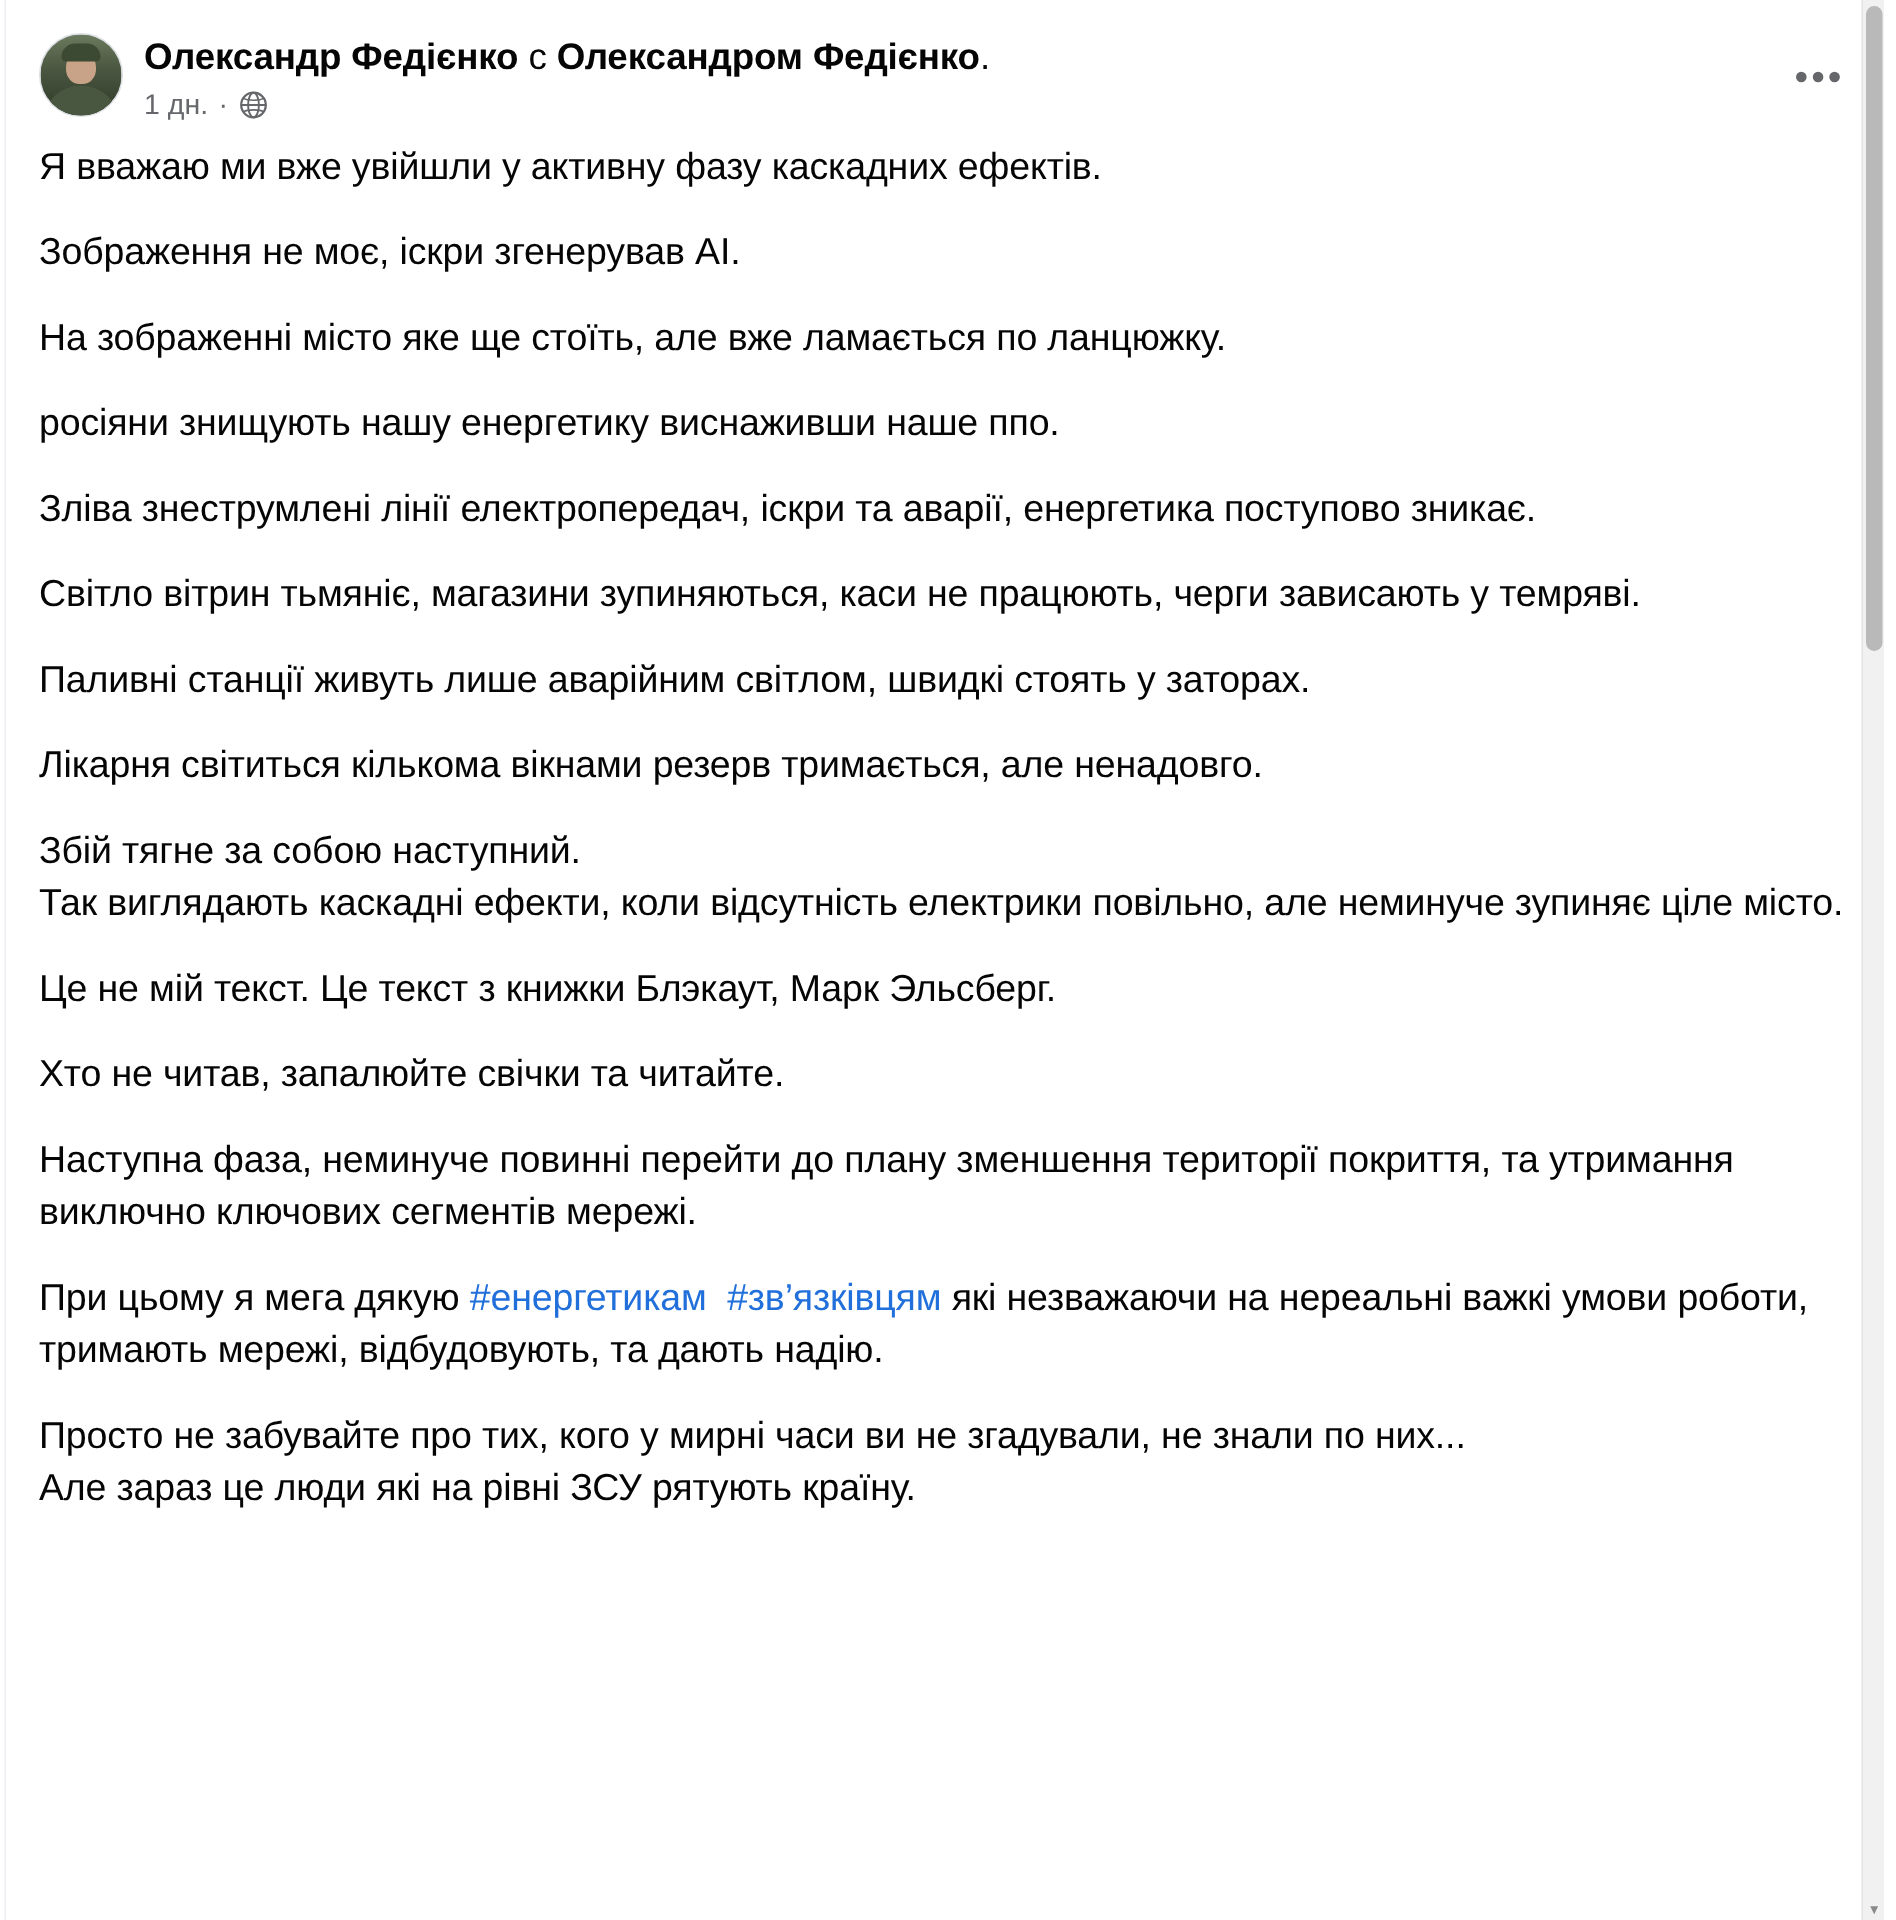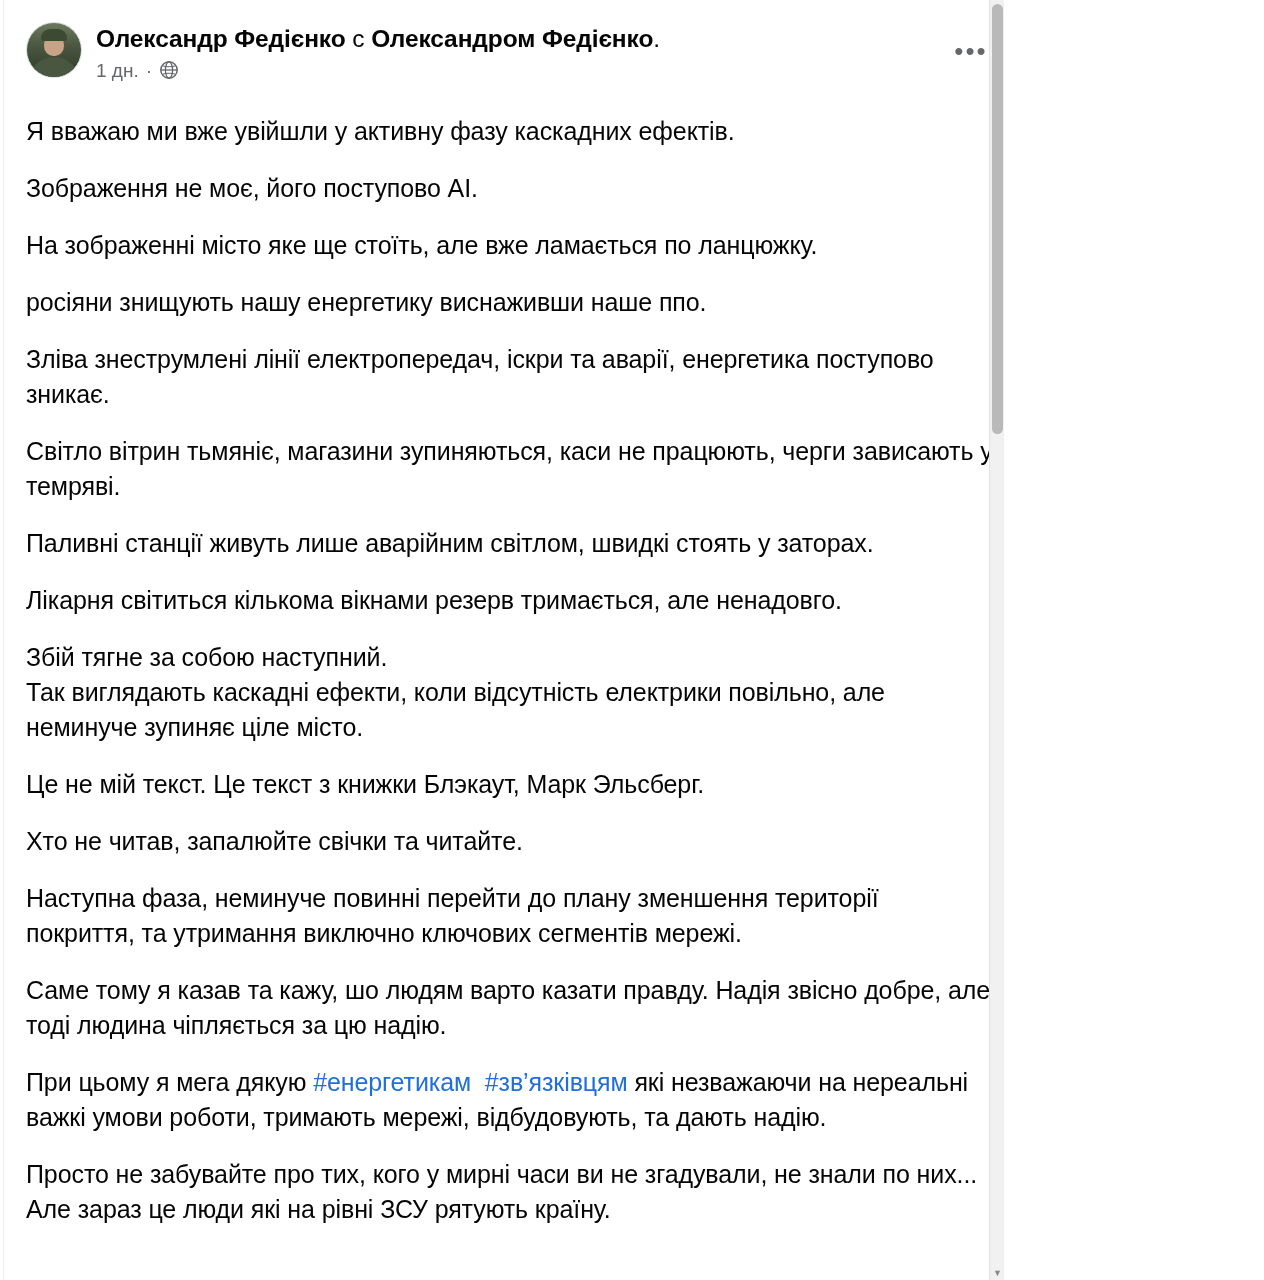--- a/index.html
+++ b/index.html
@@ -11,24 +11,24 @@
     width: 1264px;
     height: 1280px;
     font-family: "Liberation Sans", sans-serif;
     color: #050505;
     overflow: hidden;
     position: relative;
   }
 
   .post {
     position: relative;
-    width: 1004px;
+    width: 1256px;
     height: 1280px;
     box-sizing: border-box;
-    padding: 14px 10px 0 26px;
+    padding: 14px 20px 0 26px;
     background: #fff;
   }
 
   
   .post-header {
     display: flex;
     align-items: flex-start;
     padding-top: 8px;
     position: relative;
   }
@@ -124,21 +124,21 @@
     justify-content: center;
     color: #65676b;
     font-size: 26px;
     letter-spacing: 2px;
     line-height: 1;
     user-select: none;
   }
 
   
   .post-body {
-    margin-top: 32px;
+    margin-top: 12px;
     font-size: 25px;
     line-height: 35px;
     color: #050505;
     letter-spacing: -0.1px;
   }
   .para {
     margin: 0 0 22px 0;
     white-space: pre-wrap;
   }
   .para:last-child { margin-bottom: 0; }
@@ -218,33 +218,32 @@
           </svg>
         </span>
       </div>
     </div>
 
     <div class="more-btn">•••</div>
   </div>
 
   <div class="post-body">
     <p class="para">Я вважаю ми вже увійшли у активну фазу каскадних ефектів.</p>
-    <p class="para">Зображення не моє, його поступово AI.</p>
+    <p class="para">Зображення не моє, іскри згенерував AI.</p>
     <p class="para">На зображенні місто яке ще стоїть, але вже ламається по ланцюжку.</p>
     <p class="para">росіяни знищують нашу енергетику виснаживши наше ппо.</p>
     <p class="para">Зліва знеструмлені лінії електропередач, іскри та аварії, енергетика поступово зникає.</p>
     <p class="para">Світло вітрин тьмяніє, магазини зупиняються, каси не працюють, черги зависають у темряві.</p>
     <p class="para">Паливні станції живуть лише аварійним світлом, швидкі стоять у заторах.</p>
     <p class="para">Лікарня світиться кількома вікнами резерв тримається, але ненадовго.</p>
     <p class="para">Збій тягне за собою наступний.
 Так виглядають каскадні ефекти, коли відсутність електрики повільно, але неминуче зупиняє ціле місто.</p>
     <p class="para">Це не мій текст. Це текст з книжки Блэкаут, Марк Эльсберг.</p>
     <p class="para">Хто не читав, запалюйте свічки та читайте.</p>
     <p class="para">Наступна фаза, неминуче повинні перейти до плану зменшення території покриття, та утримання виключно ключових сегментів мережі.</p>
-    <p class="para">Саме тому я казав та кажу, шо людям варто казати правду. Надія звісно добре, але тоді людина чіпляється за цю надію.</p>
 
     <p class="para"><span>При цьому я мега дякую </span><span class="hashtag">#енергетикам</span><span>  </span><span class="hashtag">#зв’язківцям</span><span> які незважаючи на нереальні важкі умови роботи, тримають мережі, відбудовують, та дають надію.</span></p>
 
     <p class="para">Просто не забувайте про тих, кого у мирні часи ви не згадували, не знали по них...
 Але зараз це люди які на рівні ЗСУ рятують країну.</p>
 
   </div>
 
   <div class="scrollbar-track">
     <div class="scroll-arrow-up">▲</div>

